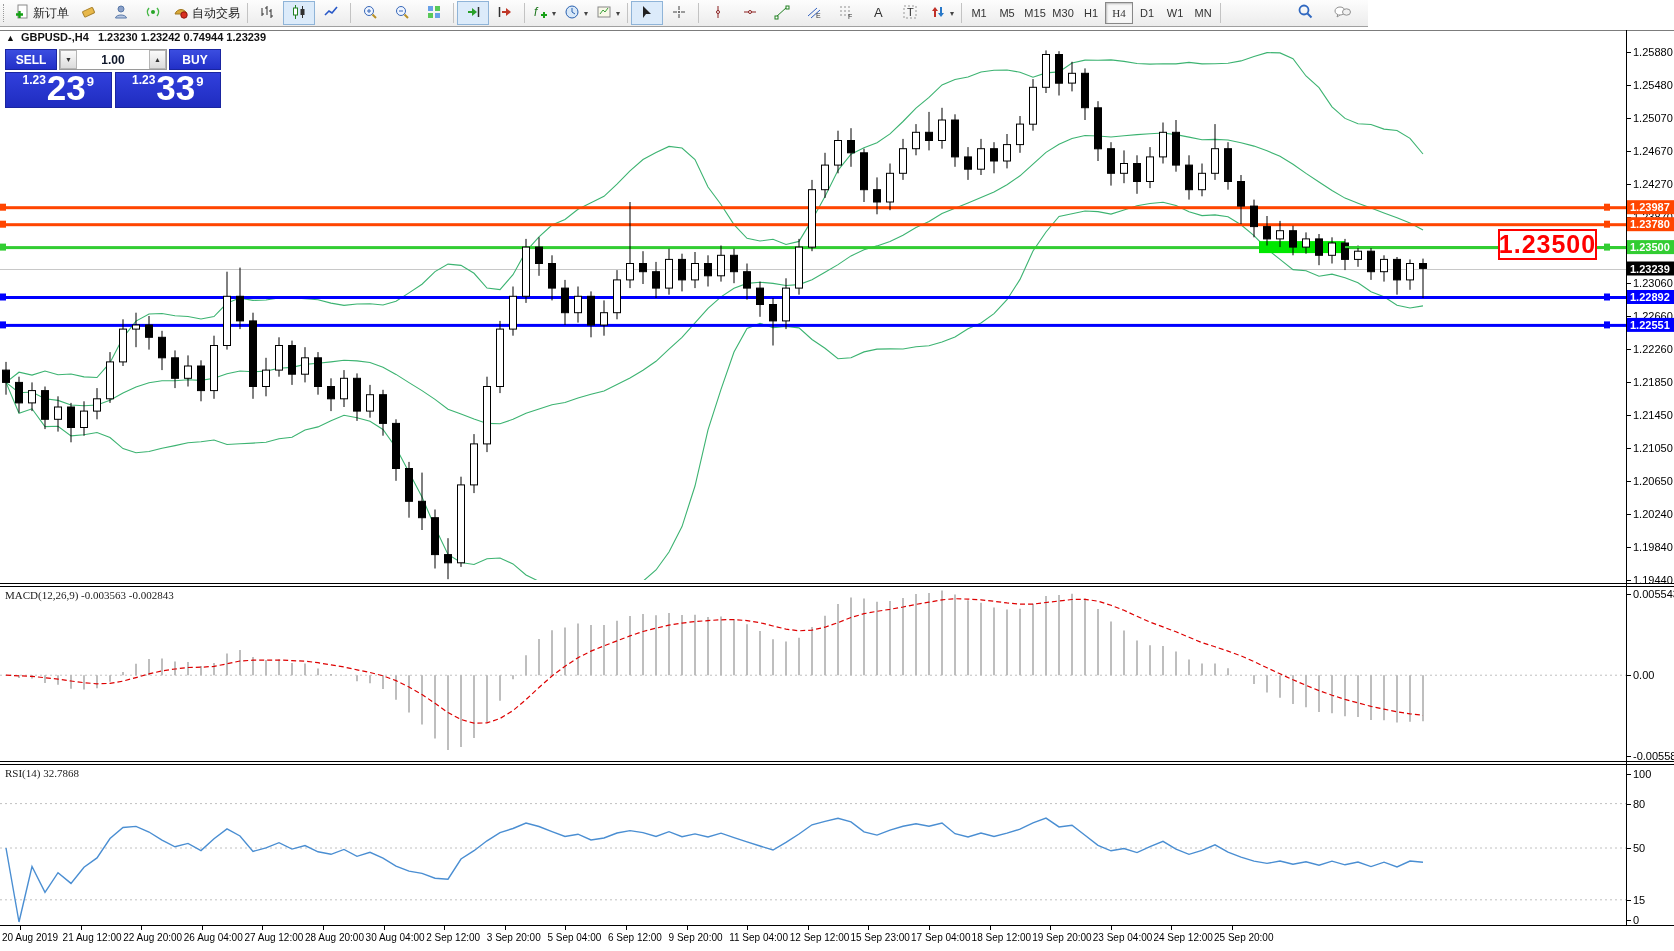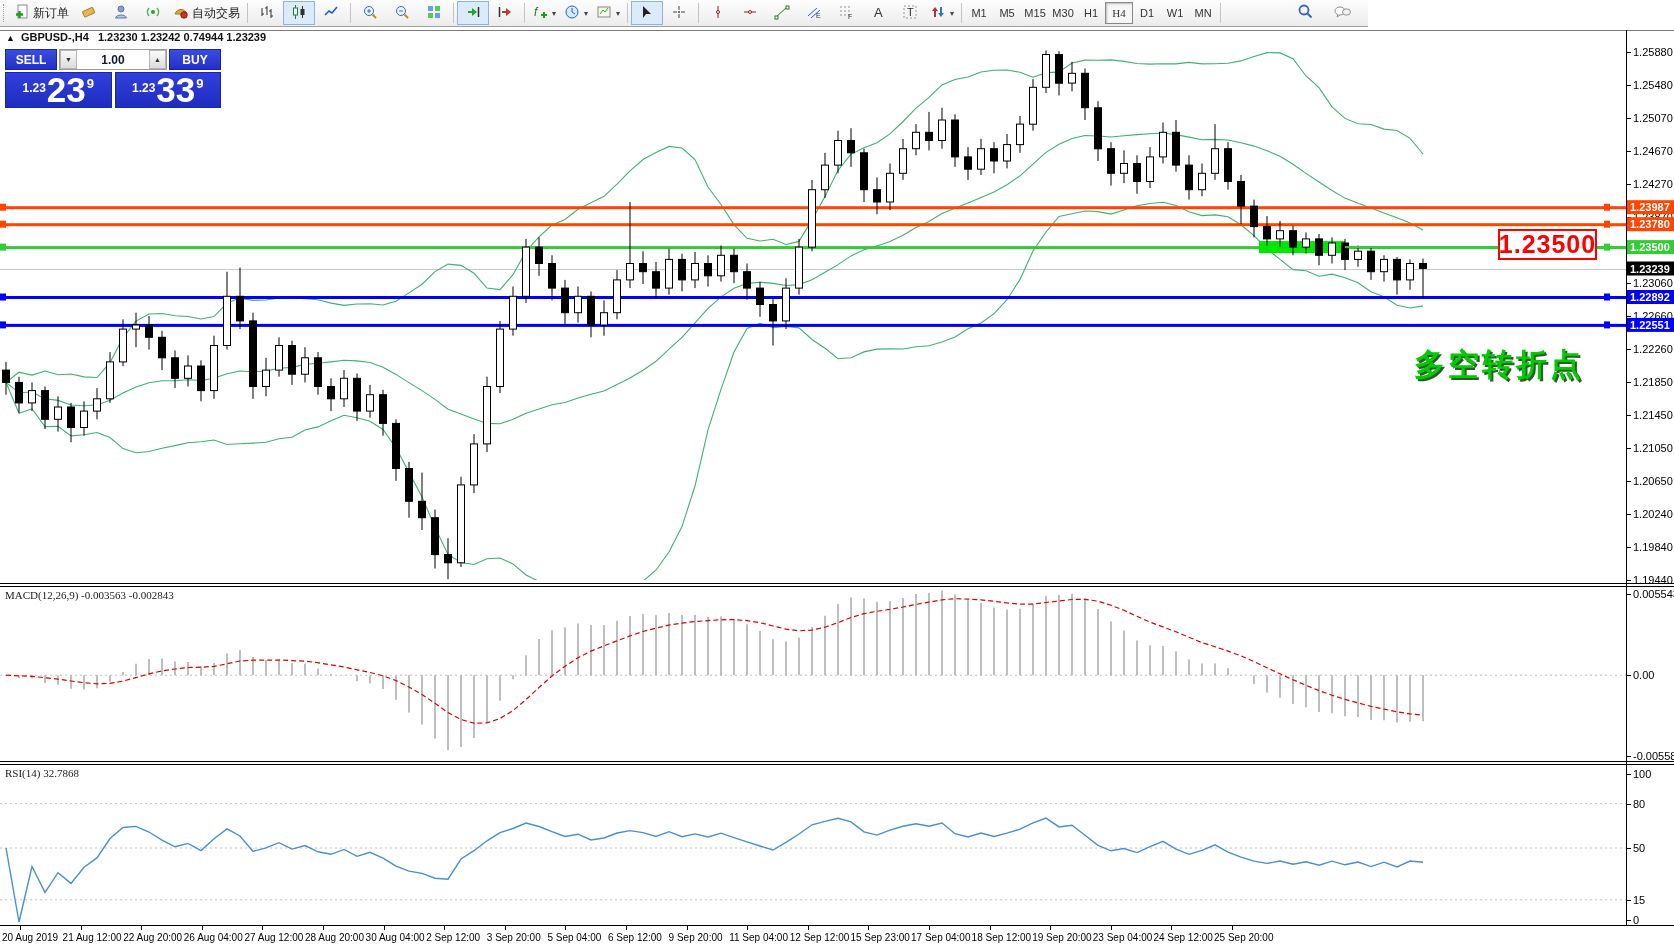--- a/index.html
+++ b/index.html
@@ -28,21 +28,21 @@
   #trade .row1{display:flex;height:21px;gap:2px;}
   .bluebtn{background:linear-gradient(#3b4de0,#2230c8);color:#fff;font-size:12px;
     display:flex;align-items:center;justify-content:center;border:1px solid #1a25a0;text-align:right;}
   #sell-btn,#buy-btn{width:50px;}
   #lot{flex:1;display:flex;border:1px solid #9a9a9a;background:#fff;}
   .spin{width:15px;background:linear-gradient(#fafafa,#dcdcdc);border:1px solid #b5b5b5;
     font-size:7px;color:#333;display:flex;align-items:center;justify-content:center;}
   #lot-value{flex:1;display:flex;align-items:center;justify-content:center;font-size:12px;color:#0f172a;}
   #trade .row2{display:flex;gap:3px;margin-top:2px;}
   .price-box{flex:1;height:33px;background:linear-gradient(#3140dc,#1f2cc0);color:#fff;
-    display:flex;align-items:center;justify-content:center;border:1px solid #1a25a0;padding-bottom:1px;}
+    display:flex;align-items:flex-start;justify-content:center;border:1px solid #1a25a0;padding-bottom:1px;}
   .price-box .small{font-size:12px;margin:0 1px 4px 0;}
   .price-box .big{font-size:35px;line-height:29px;}
   .price-box .sup{font-size:13px;line-height:13px;margin:2px 0 14px 1px;}
   
   #macd-label,#rsi-label{position:absolute;left:5px;z-index:2;font-size:11px;color:#1a1a1a;font-family:Liberation Serif, serif;}
   #macd-label{top:561px;} #rsi-label{top:739px;}
   #price-tag{position:absolute;left:1498px;top:201px;width:95px;height:27px;z-index:2;
     border:2px solid #ff0000;background:#fff;color:#ff0000;font-size:25px;font-weight:bold;
     display:flex;align-items:center;justify-content:center;letter-spacing:1px;}
   #cn-note{position:absolute;left:1414px;top:316px;z-index:2;font-size:31px;font-weight:bold;
@@ -777,14 +777,13 @@
         <span class="small">1.23</span>
         <span class="big">33</span>
         <span class="sup">9</span>
       </div>
     </div>
   </div>
 
   <div id="macd-label">MACD(12,26,9) -0.003563 -0.002843</div>
   <div id="rsi-label">RSI(14) 32.7868</div>
   <div id="price-tag">1.23500</div>
-  <div id="cn-note">多空转折点</div>
 </div>
 
 </body></html>

